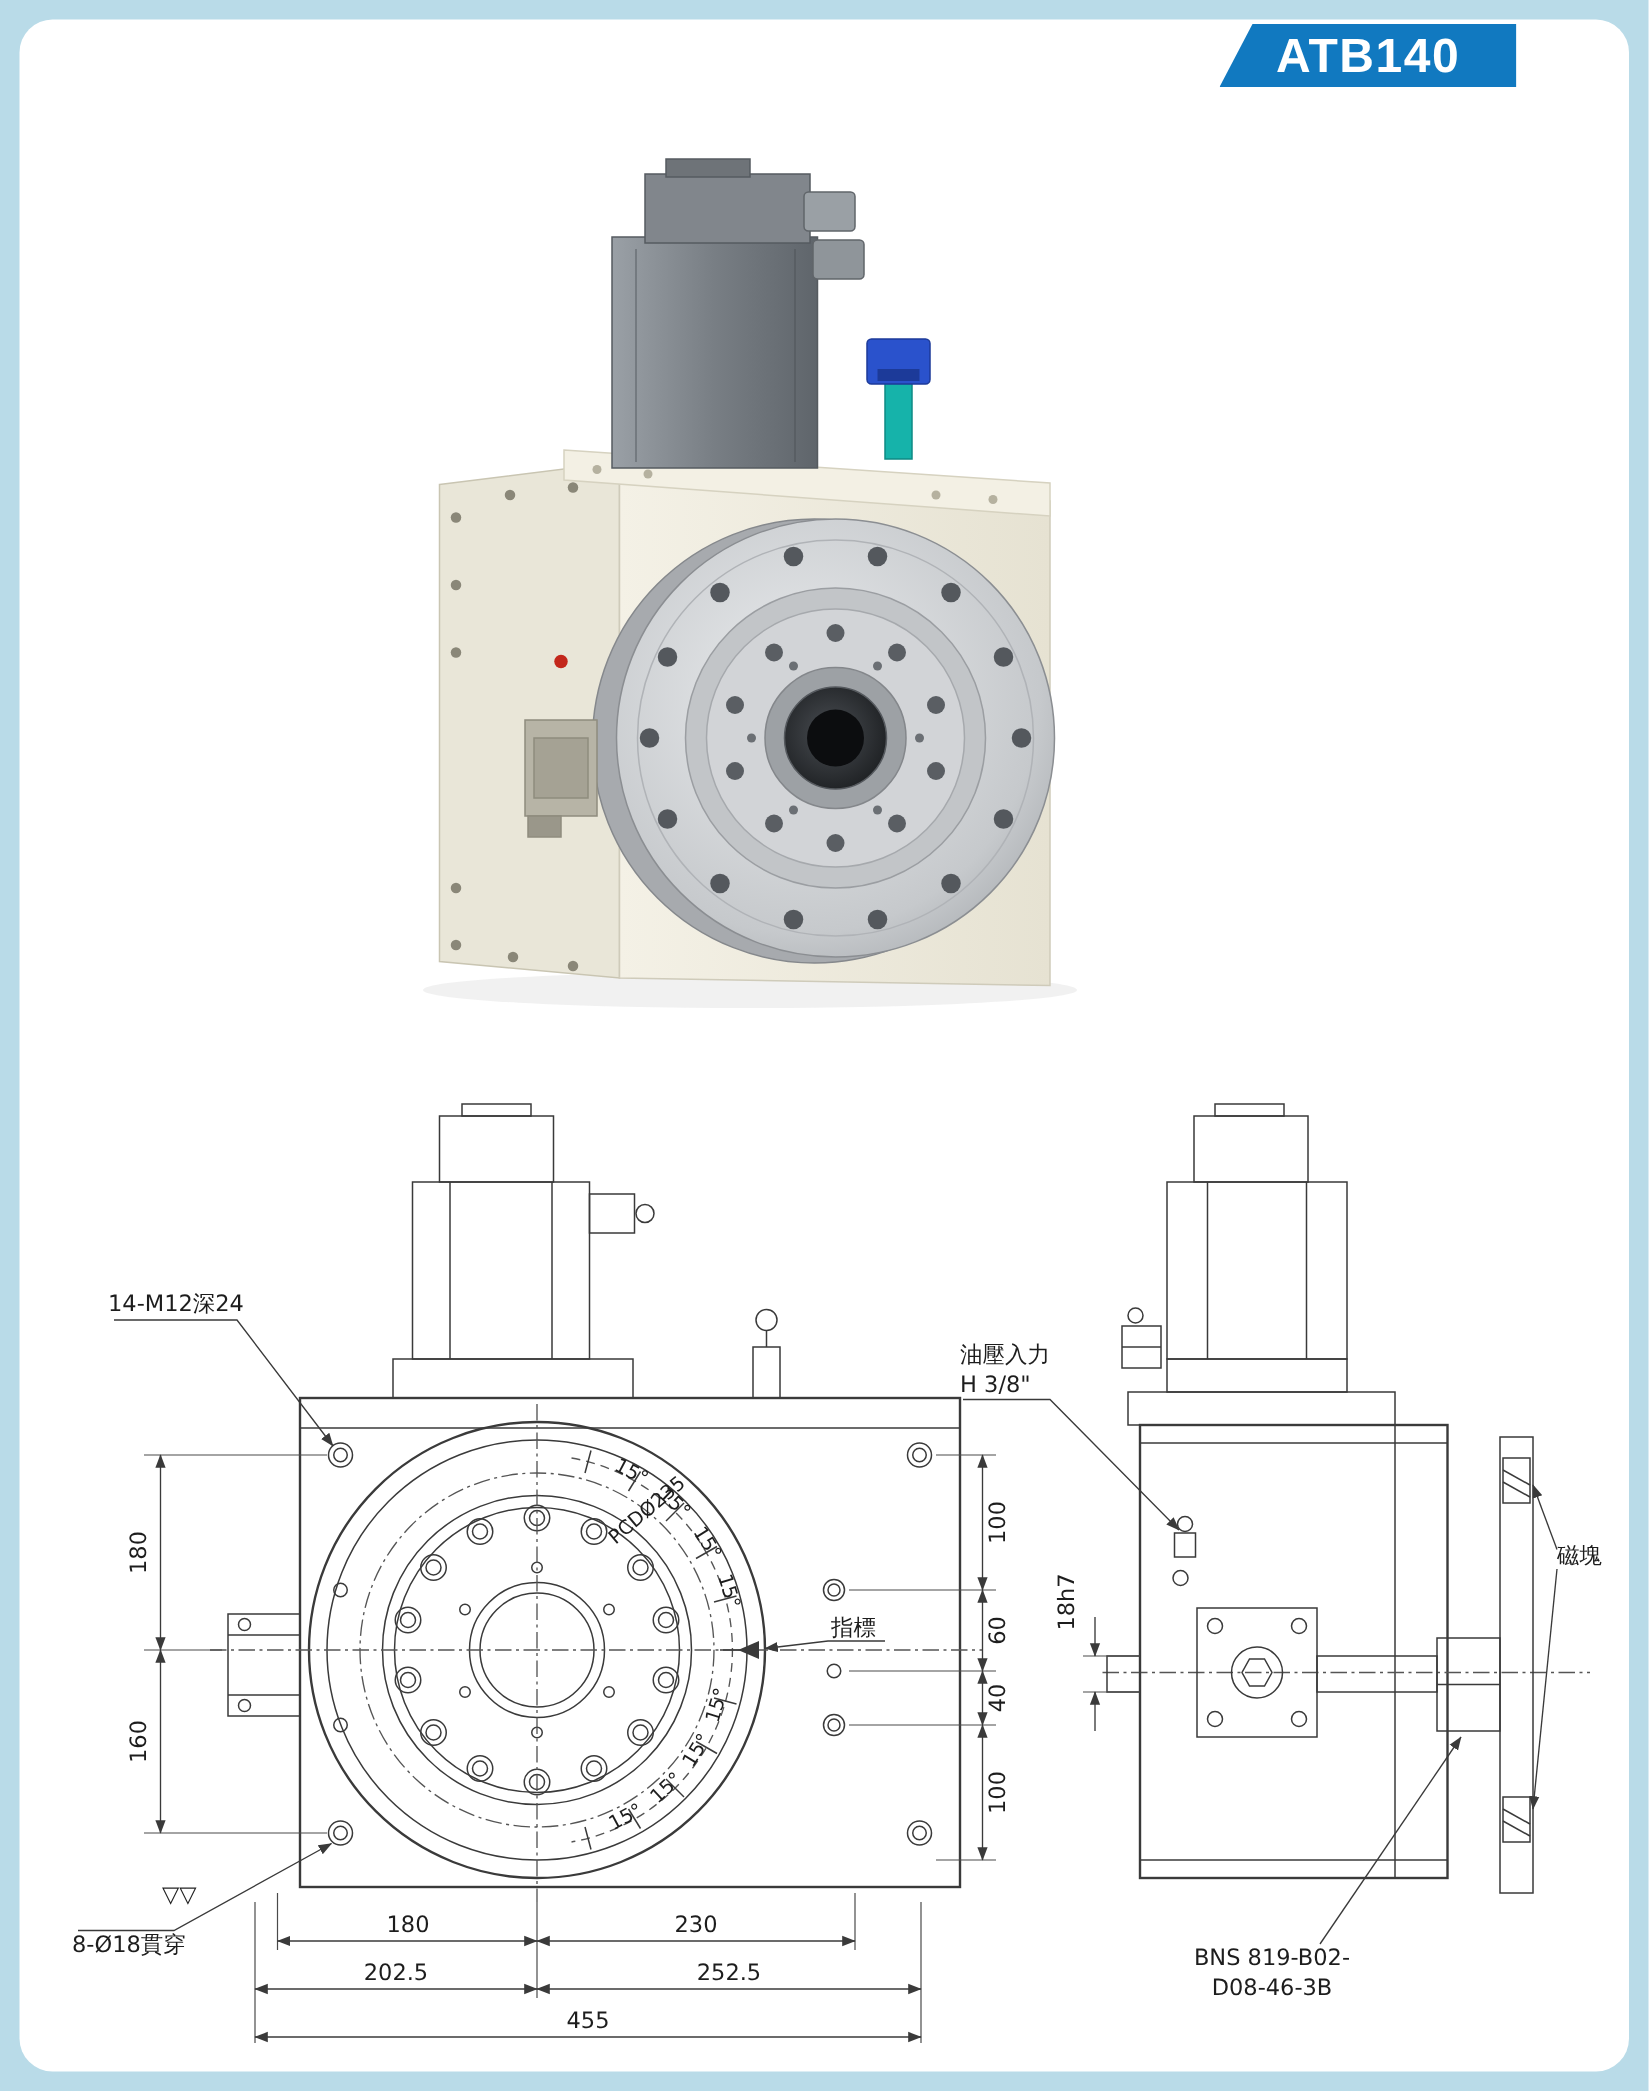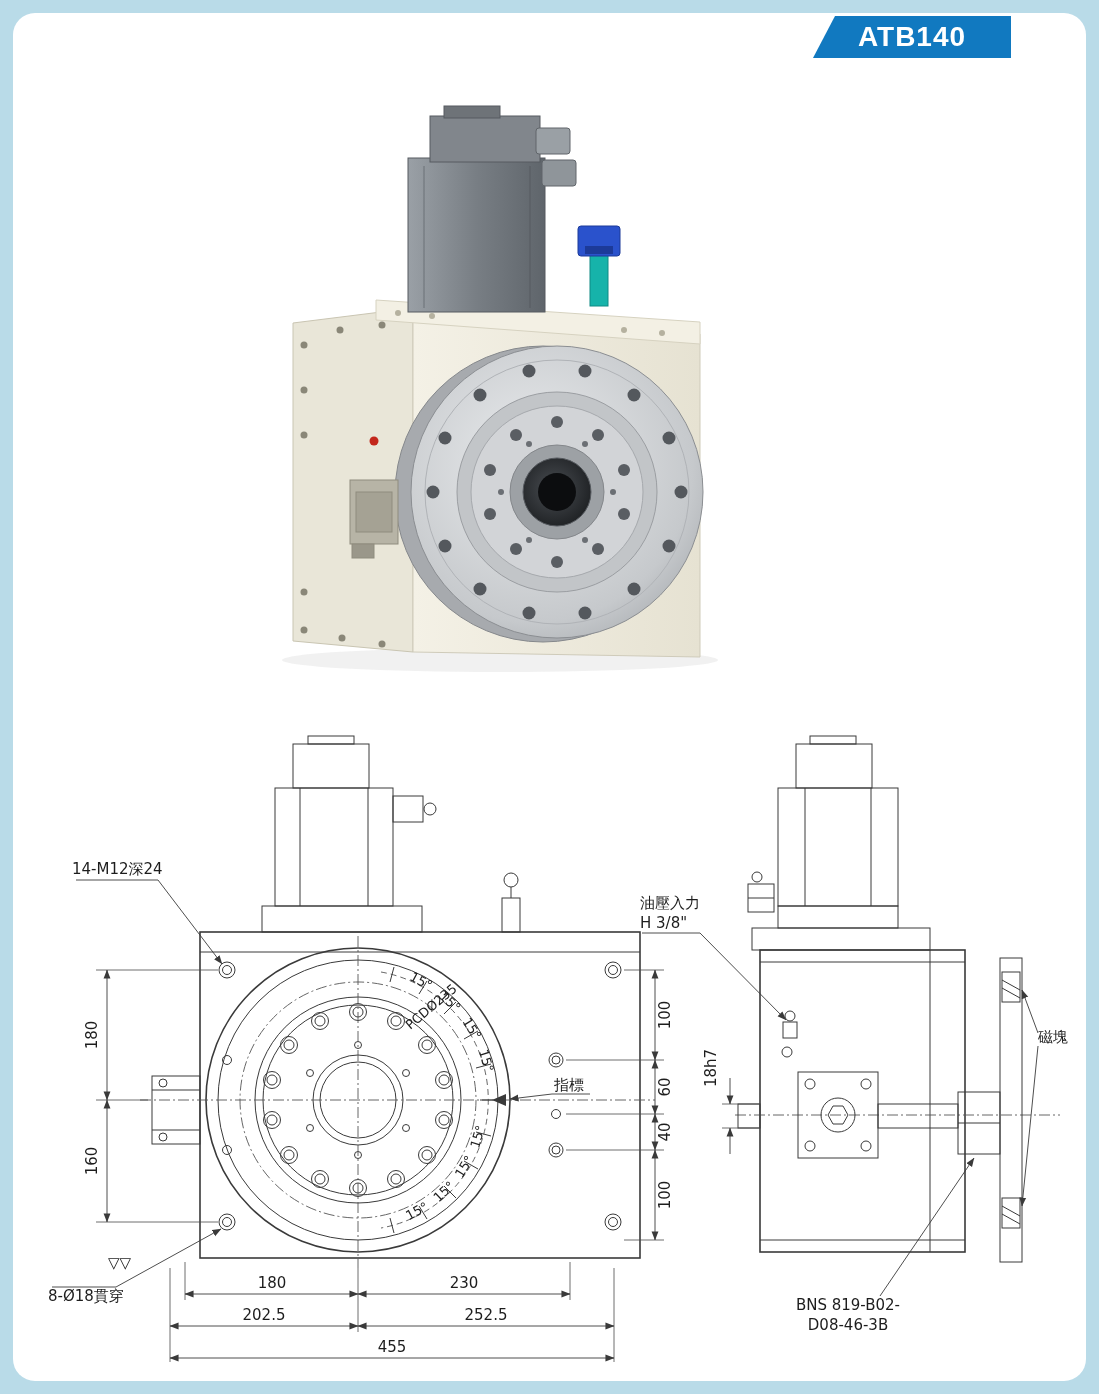--- a/index.html
+++ b/index.html
@@ -7,21 +7,21 @@
     --badge_blue:#1179c0;
     --line:#3a3a3a;
   }
   html,body{margin:0;padding:0;background:#dfeef5;}
   .page{position:relative;width:1099px;height:1394px;background:var(--frame);overflow:hidden;
         font-family:"DejaVu Sans",sans-serif;}
   .sheet{position:absolute;inset:13px;background:#ffffff;border-radius:22px;}
   .badge{position:absolute;top:16px;right:88px;width:198px;height:42px;background:var(--badge_blue);
          clip-path:polygon(22px 0,100% 0,100% 100%,0 100%);
          display:flex;align-items:center;justify-content:center;}
-  .badge span{color:#ffffff;font-weight:bold;font-size:28px;letter-spacing:1px;
+  .badge span{color:#ffffff;font-weight:bold;font-size:32px;letter-spacing:1px;
          font-family:"Liberation Sans","DejaVu Sans",sans-serif;}
   svg.art{position:absolute;left:0;top:0;}
   .ln{fill:none;stroke:var(--line);stroke-width:1;}
   .lnb{fill:none;stroke:var(--line);stroke-width:1.6;}
   .cl{fill:none;stroke:#555;stroke-width:0.9;stroke-dasharray:11 3 2 3;}
   .dsh{fill:none;stroke:#555;stroke-width:0.9;stroke-dasharray:6 4;}
   .ext{stroke:#4a4a4a;stroke-width:0.8;}
   .dim{fill:none;stroke:#3a3a3a;stroke-width:0.9;}
   .txt{font-size:15px;fill:#1d1d1d;font-family:"DejaVu Sans",sans-serif;}
   .txts{font-size:13px;fill:#1d1d1d;font-family:"DejaVu Sans",sans-serif;}

